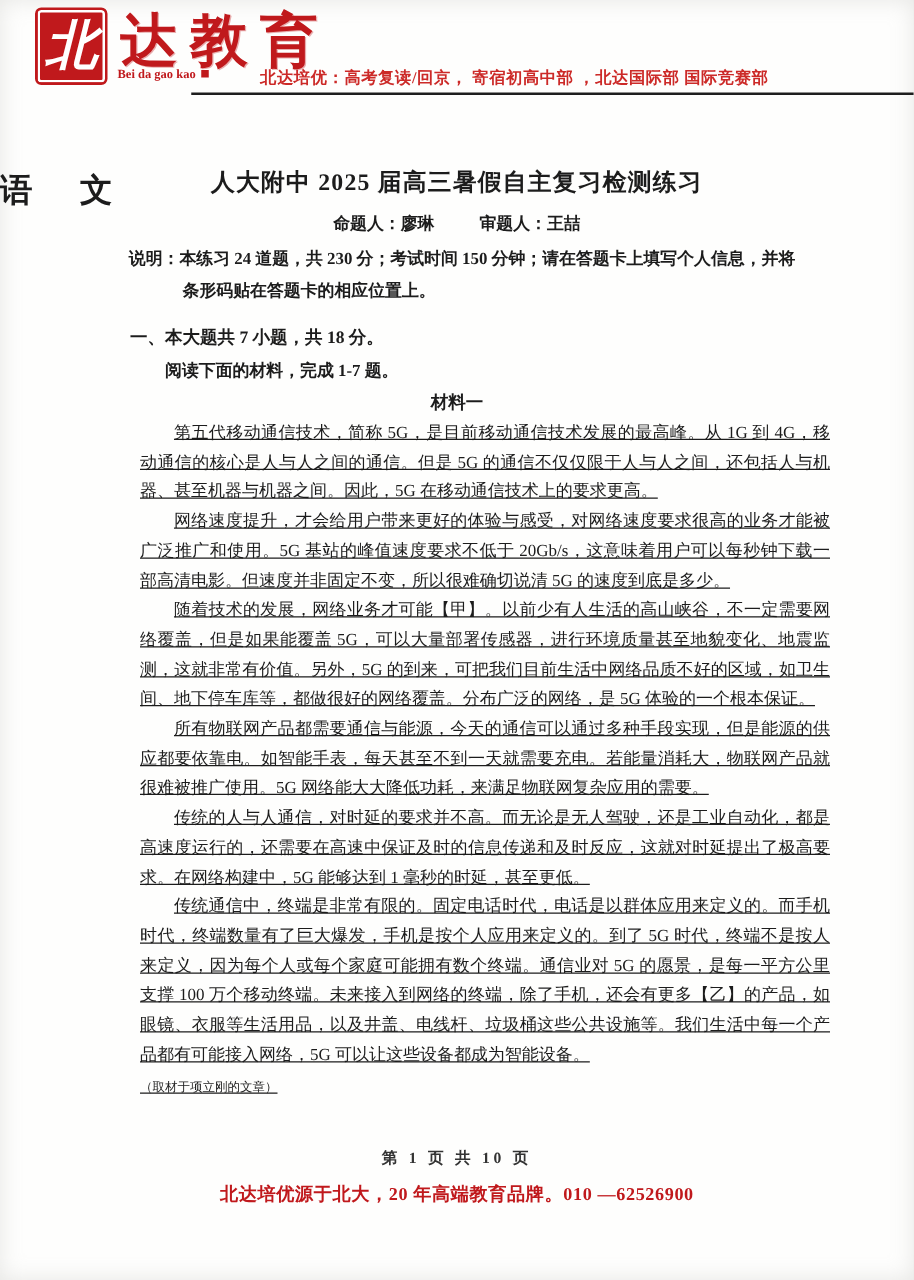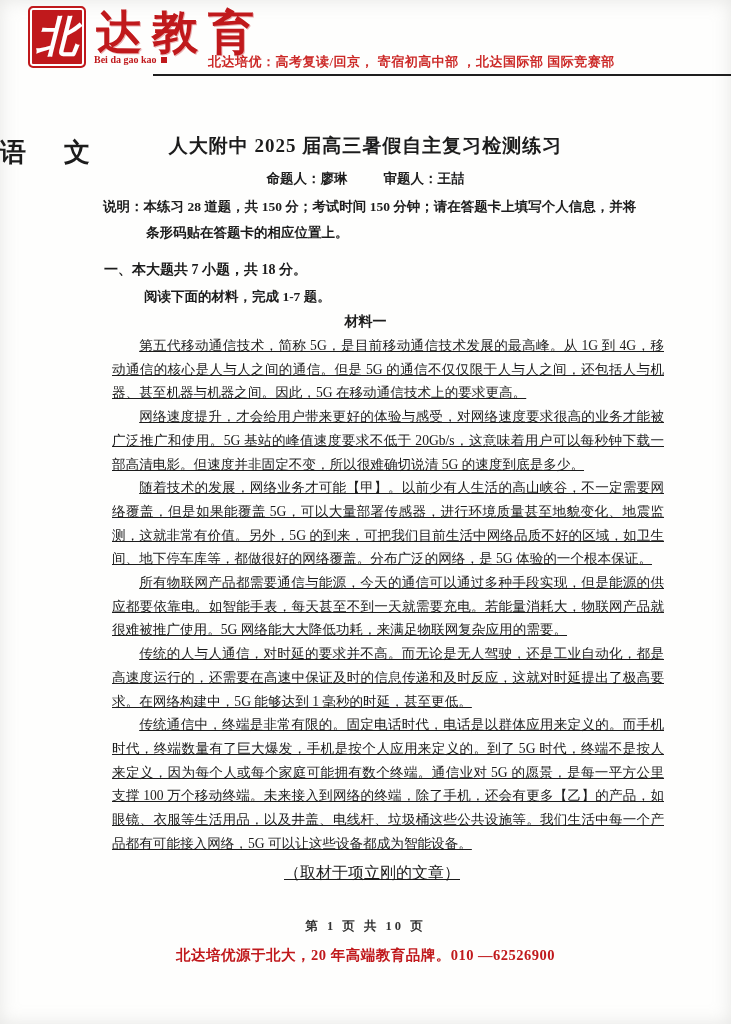--- a/index.html
+++ b/index.html
@@ -52,31 +52,31 @@
   }
   .header-rule{position:absolute;top:74px;left:153px;width:578px;height:2px;background:#1e1e1e;}
   
   .doc-title{position:absolute;top:101px;left:0;width:100%;text-align:center;font-size:19px;font-weight:bold;letter-spacing:1px;margin-top:32px;}
   .doc-subject{position:absolute;top:135px;left:0;width:100%;font-size:26px;font-weight:bold;letter-spacing:6px;}
   .meta-row{position:absolute;top:170px;left:0;width:100%;display:flex;justify-content:center;gap:36px;font-size:13.5px;font-weight:bold;}
   .instructions{position:absolute;top:194px;left:103px;width:550px;font-weight:bold;font-size:13.5px;line-height:26px;}
   .instructions .cont{padding-left:43px;}
   
   .section-heading{position:absolute;top:261px;left:104px;font-size:14px;font-weight:bold;}
-  .reading-prompt{position:absolute;top:288px;left:132px;font-size:13.5px;font-weight:bold;margin-left:12px;}
+  .reading-prompt{position:absolute;top:288px;left:132px;font-size:13.5px;font-weight:bold;}
   .material-heading{position:absolute;top:313px;left:0;width:100%;text-align:center;font-size:14px;font-weight:bold;}
   .material-body{position:absolute;top:334px;left:112px;width:552px;text-decoration:underline;}
   .material-body p{
     margin:0;
     text-indent:2em;
     font-size:13.6px;
     line-height:23.7px;
     text-align:justify;
   }
-  .attribution{margin-top:8px;text-align:center;padding-right:32px;font-size:16px;}
+  .attribution{margin-top:8px;text-align:left;padding-right:32px;font-size:10px;}
   
   .page-indicator{position:absolute;top:918px;left:0;width:100%;text-align:center;font-size:12.5px;font-weight:bold;letter-spacing:3px;color:#333;}
   .footer-tagline{position:absolute;top:946px;left:0;width:100%;text-align:center;font-size:14.5px;font-weight:bold;color:#c0191c;letter-spacing:.5px;}
 </style>
 </head>
 <body>
 
 <div class="page">
 
   <div class="logo-row">
@@ -89,21 +89,21 @@
   <div class="slogan">北达培优：高考复读/回京， 寄宿初高中部 ，北达国际部 国际竞赛部</div>
   <div class="header-rule"></div>
 
   <div class="doc-title">人大附中 2025 届高三暑假自主复习检测练习</div>
   <div class="doc-subject">语　文</div>
   <div class="meta-row">
     <span>命题人：廖琳</span>
     <span>审题人：王喆</span>
   </div>
   <div class="instructions">
-    <div>说明：本练习 28 道题，共 150 分；考试时间 150 分钟；请在答题卡上填写个人信息，并将</div>
+    <div>说明：本练习 24 道题，共 230 分；考试时间 150 分钟；请在答题卡上填写个人信息，并将</div>
     <div class="cont">条形码贴在答题卡的相应位置上。</div>
   </div>
 
   <div class="section-heading">一、本大题共 7 小题，共 18 分。</div>
   <div class="reading-prompt">阅读下面的材料，完成 1-7 题。</div>
   <div class="material-heading">材料一</div>
 
   <div class="material-body">
   <p>第五代移动通信技术，简称 5G，是目前移动通信技术发展的最高峰。从 1G 到 4G，移动通信的核心是人与人之间的通信。但是 5G 的通信不仅仅限于人与人之间，还包括人与机器、甚至机器与机器之间。因此，5G 在移动通信技术上的要求更高。</p>
       <p>网络速度提升，才会给用户带来更好的体验与感受，对网络速度要求很高的业务才能被广泛推广和使用。5G 基站的峰值速度要求不低于 20Gb/s，这意味着用户可以每秒钟下载一部高清电影。但速度并非固定不变，所以很难确切说清 5G 的速度到底是多少。</p>

